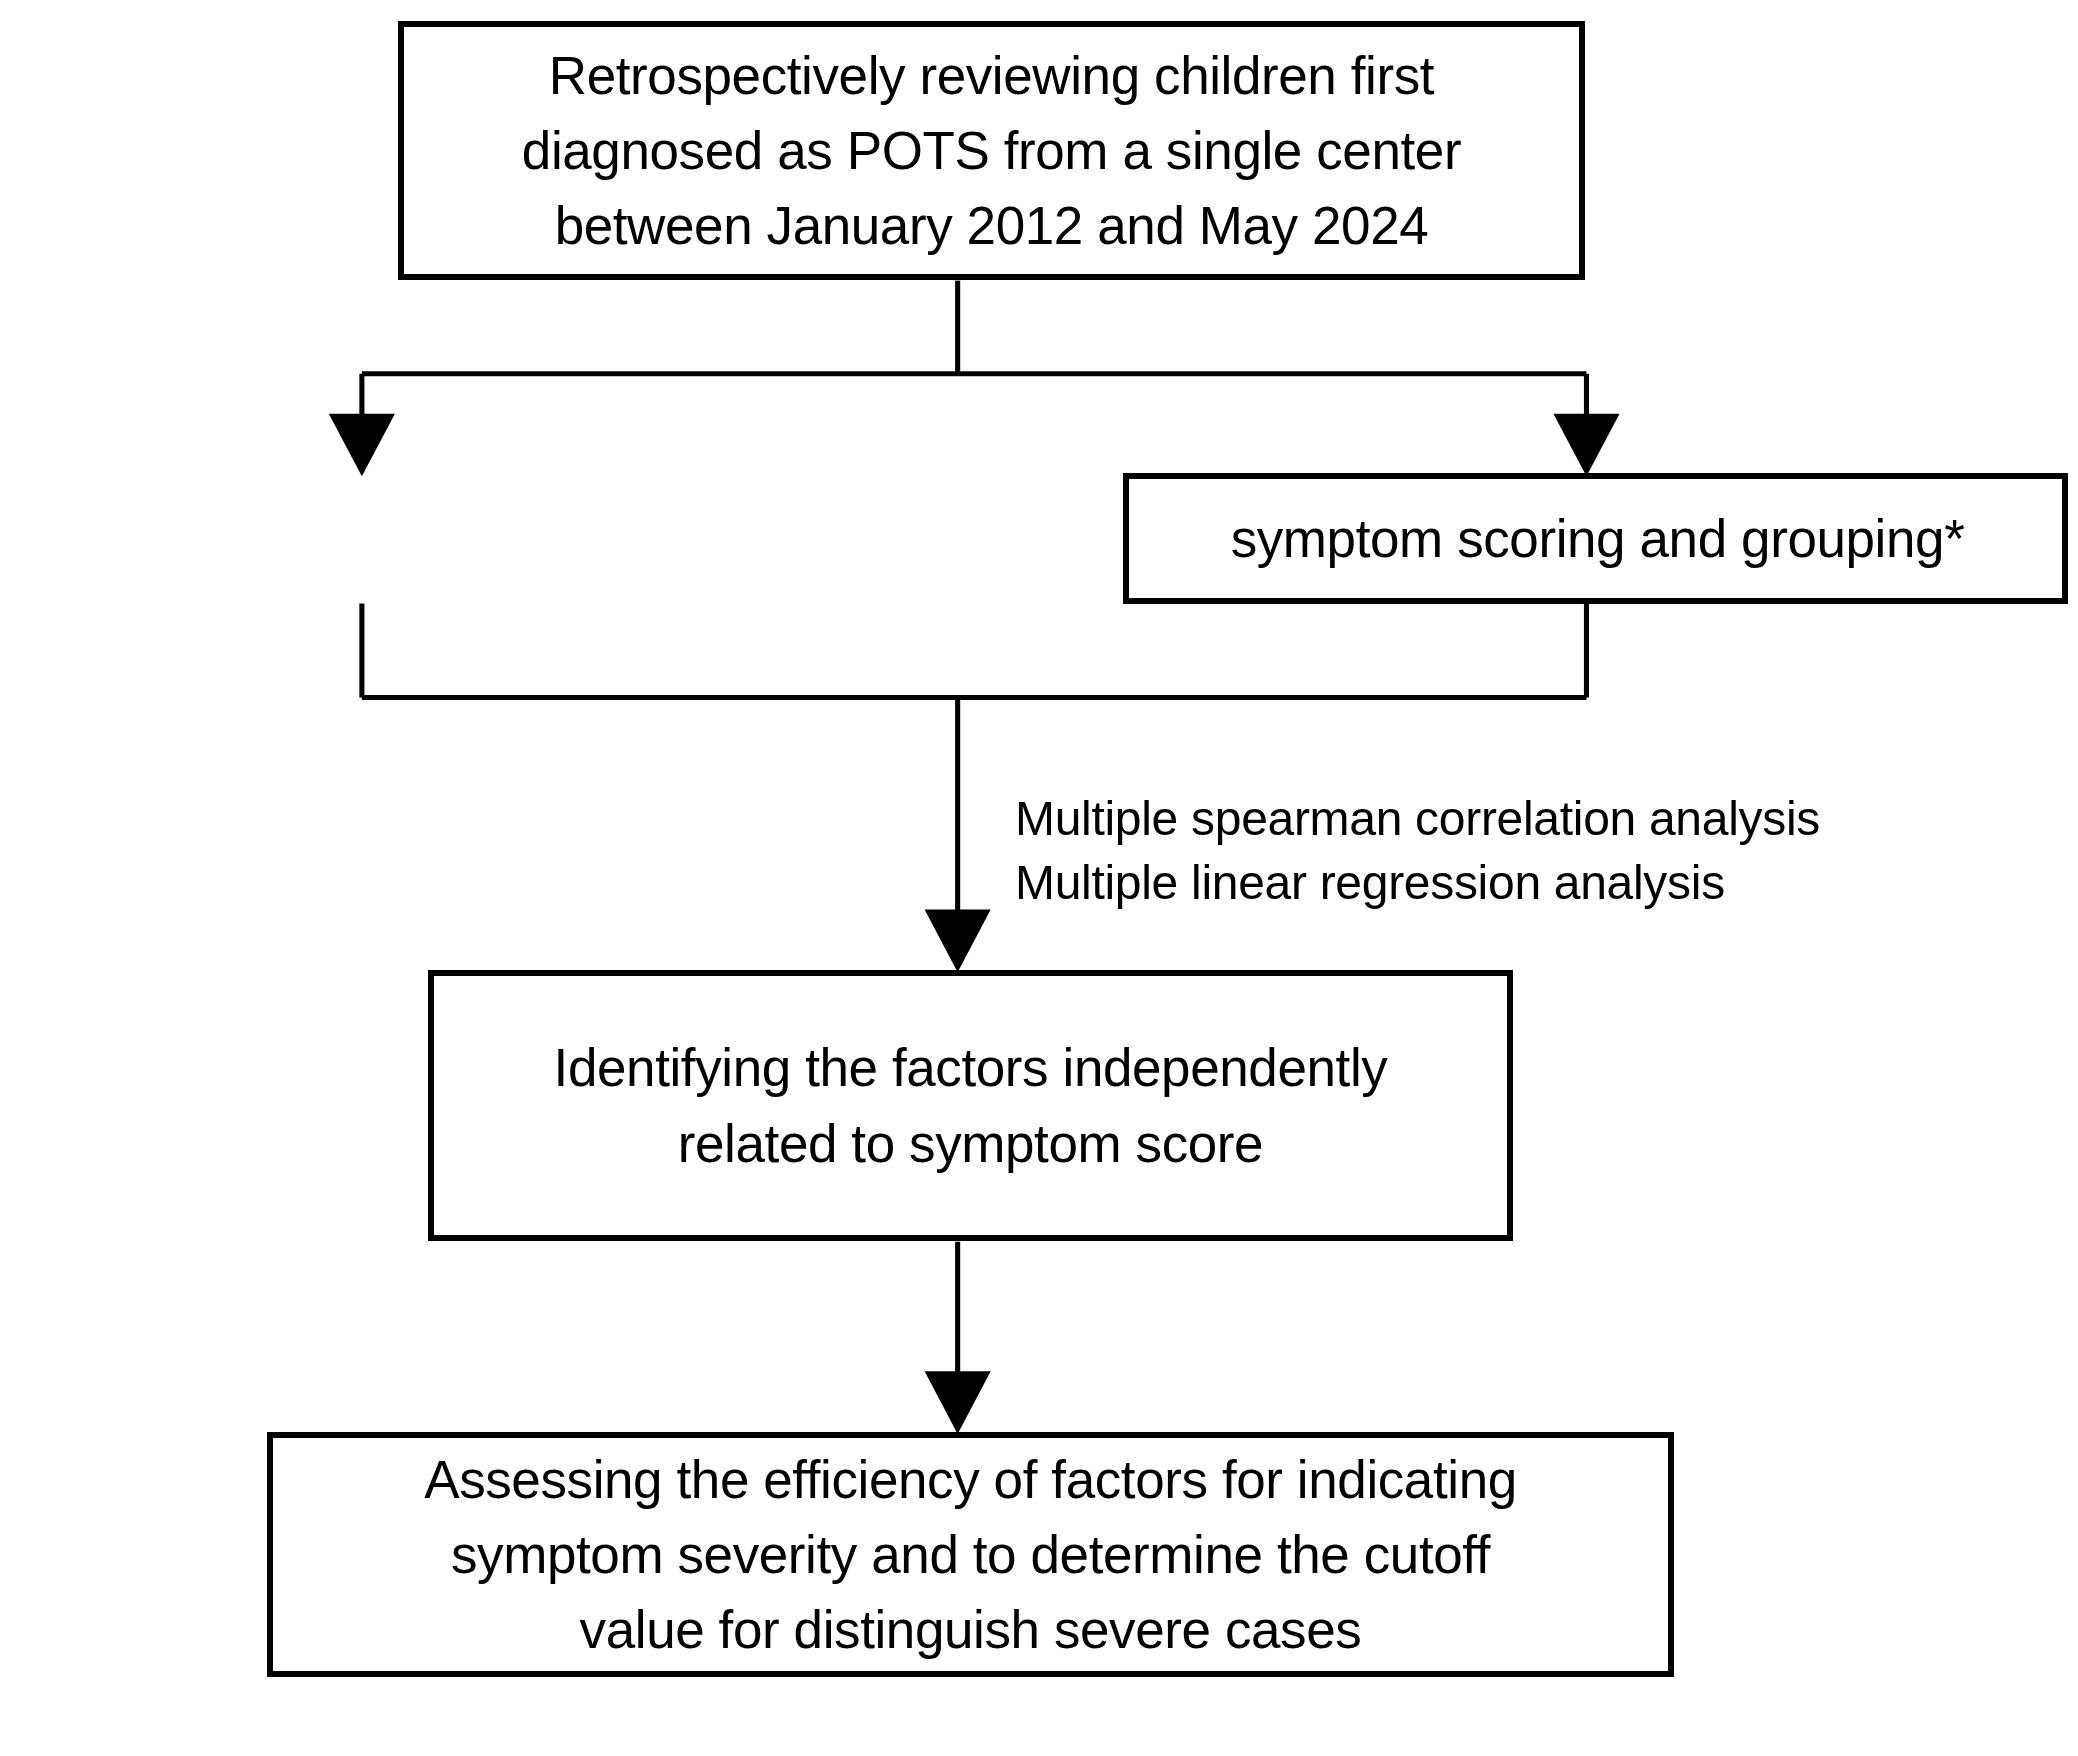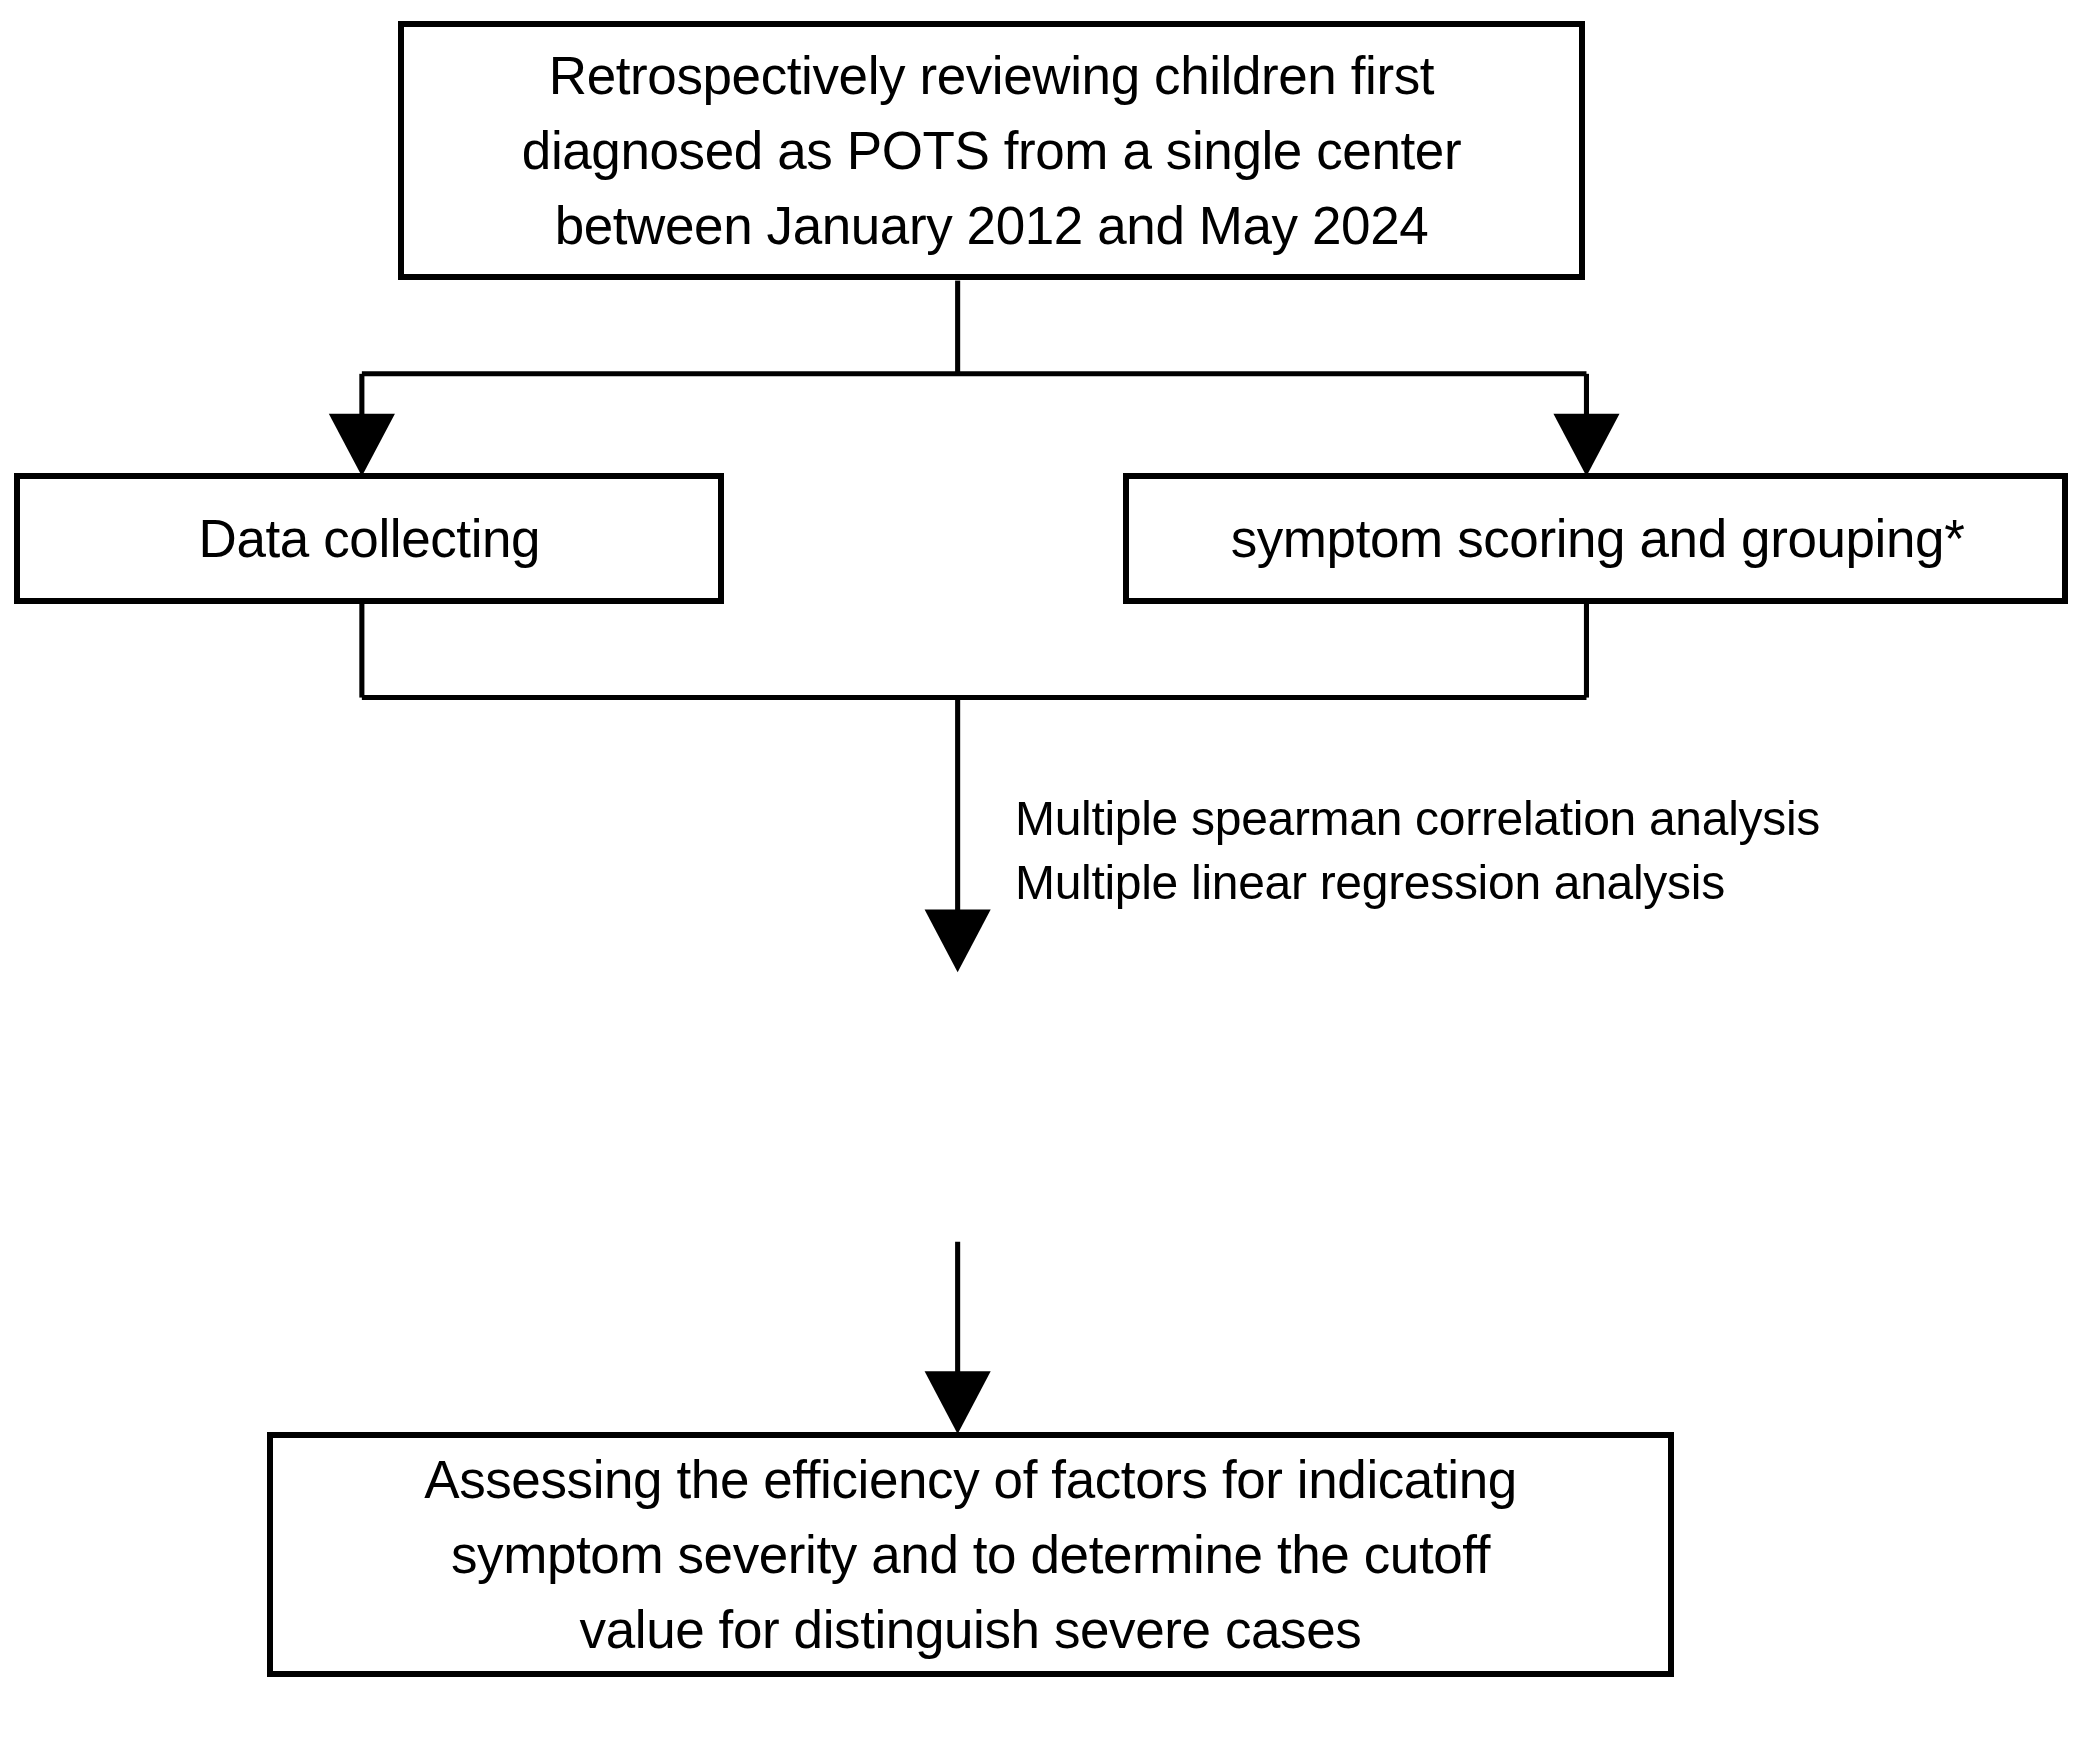--- a/index.html
+++ b/index.html
@@ -99,24 +99,25 @@
     <polygon points="1130,1147 1091,1073 1169,1073" fill="#000000"></polygon>
 
     <line x1="1130" y1="1465" x2="1130" y2="1650" stroke="#000000" stroke-width="6"></line>
     <polygon points="1130,1692 1091,1618 1169,1618" fill="#000000"></polygon>
   </svg>
 
   <div class="node" id="node-top">Retrospectively reviewing children first
 diagnosed as POTS from a single center
 between January 2012 and May 2024</div>
 
-  <div class="node" id="node-data-collecting">Data collecting</div>
 
   <div class="node" id="node-symptom-scoring">symptom scoring and grouping*</div>
 
+  <div class="node" id="node-identifying">Identifying the factors independently
+related to symptom score</div>
 
   <div class="node" id="node-assessing">Assessing the efficiency of factors for indicating
 symptom severity and to determine the cutoff
 value for distinguish severe cases</div>
 
   <div class="edge-label" id="label-stats">Multiple spearman correlation analysis
 Multiple linear regression analysis</div>
 
 
 </div>

